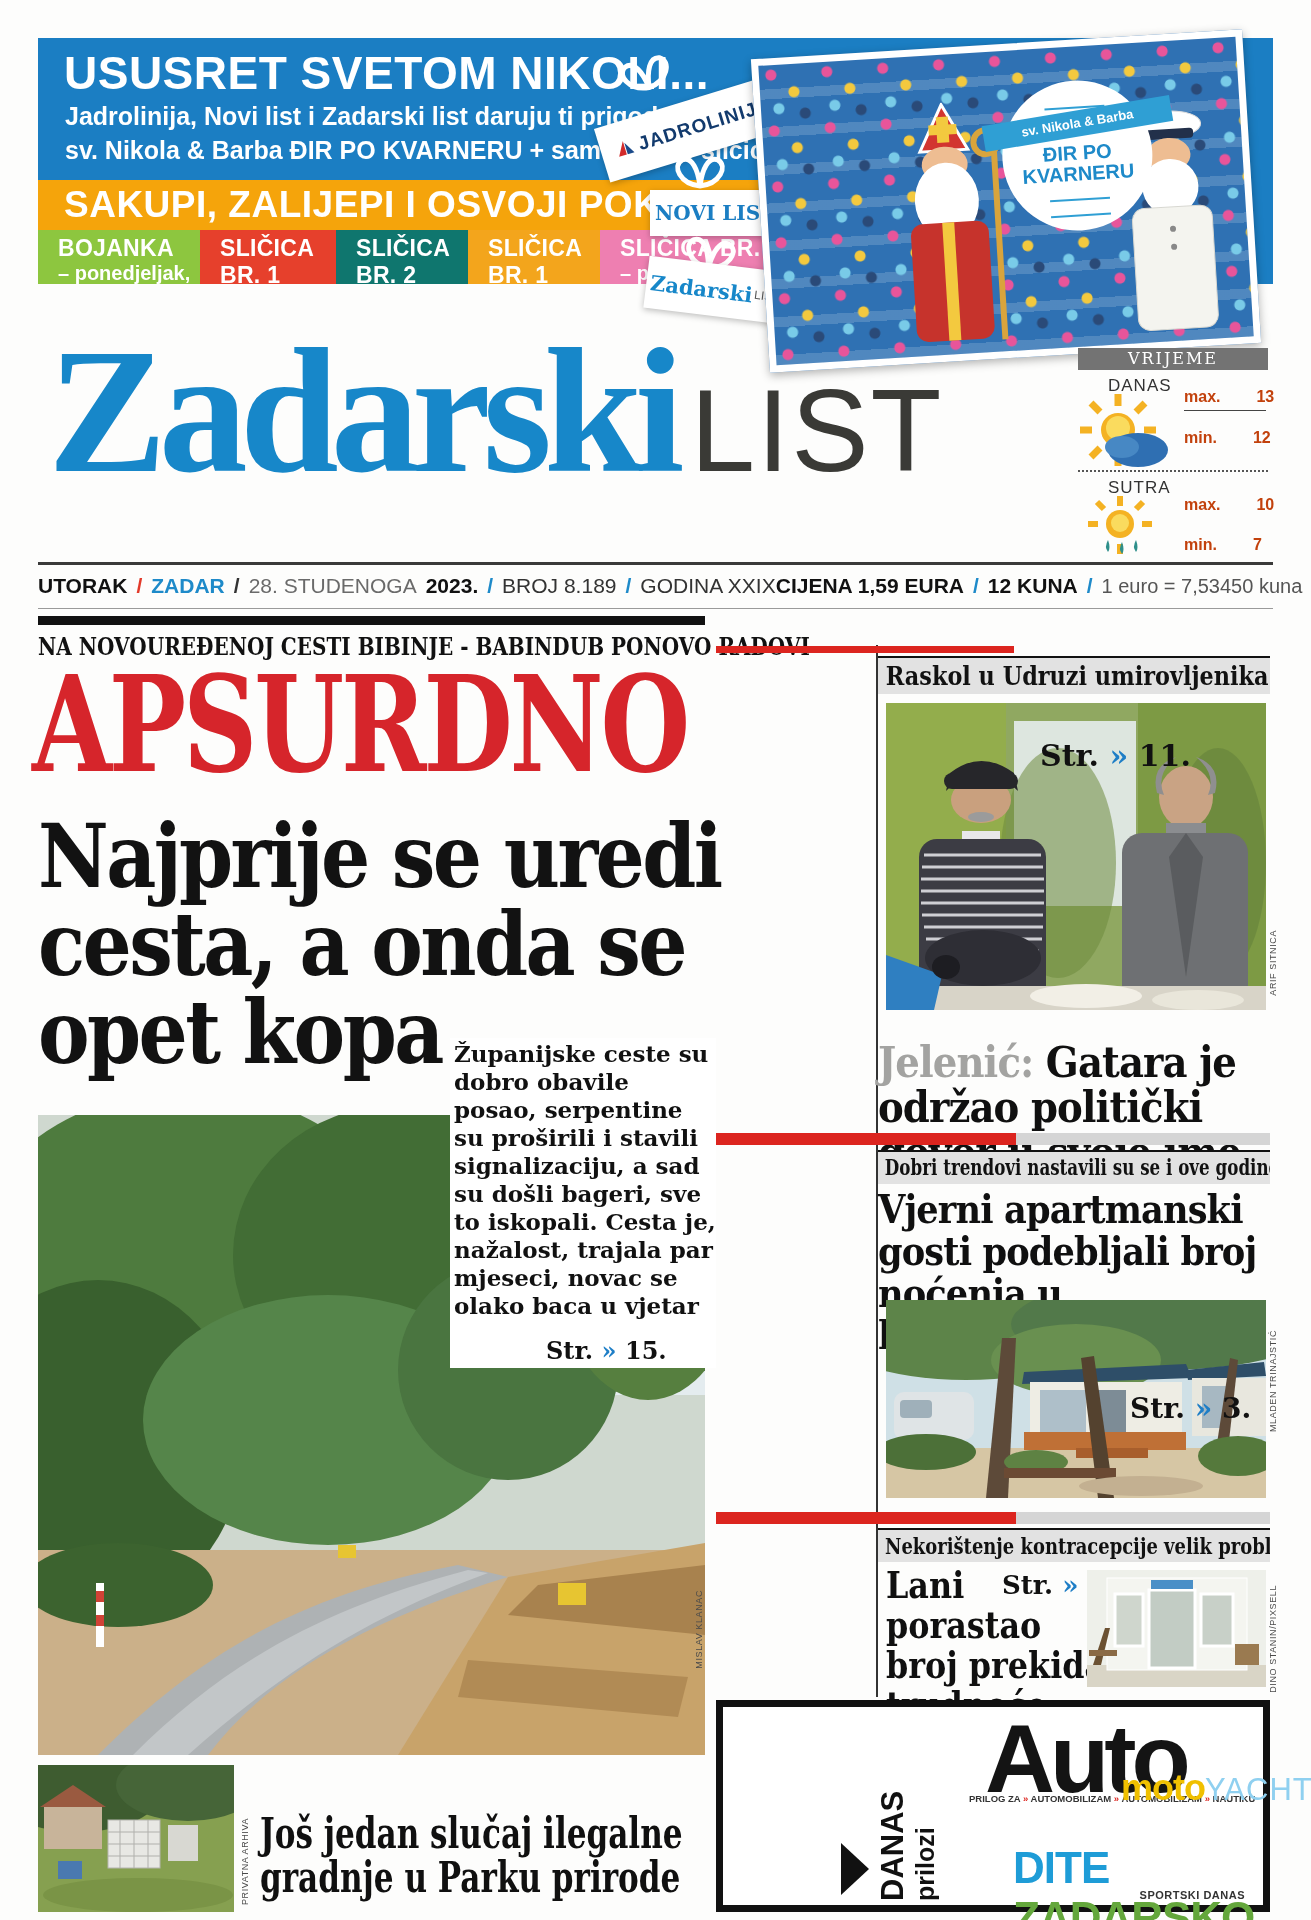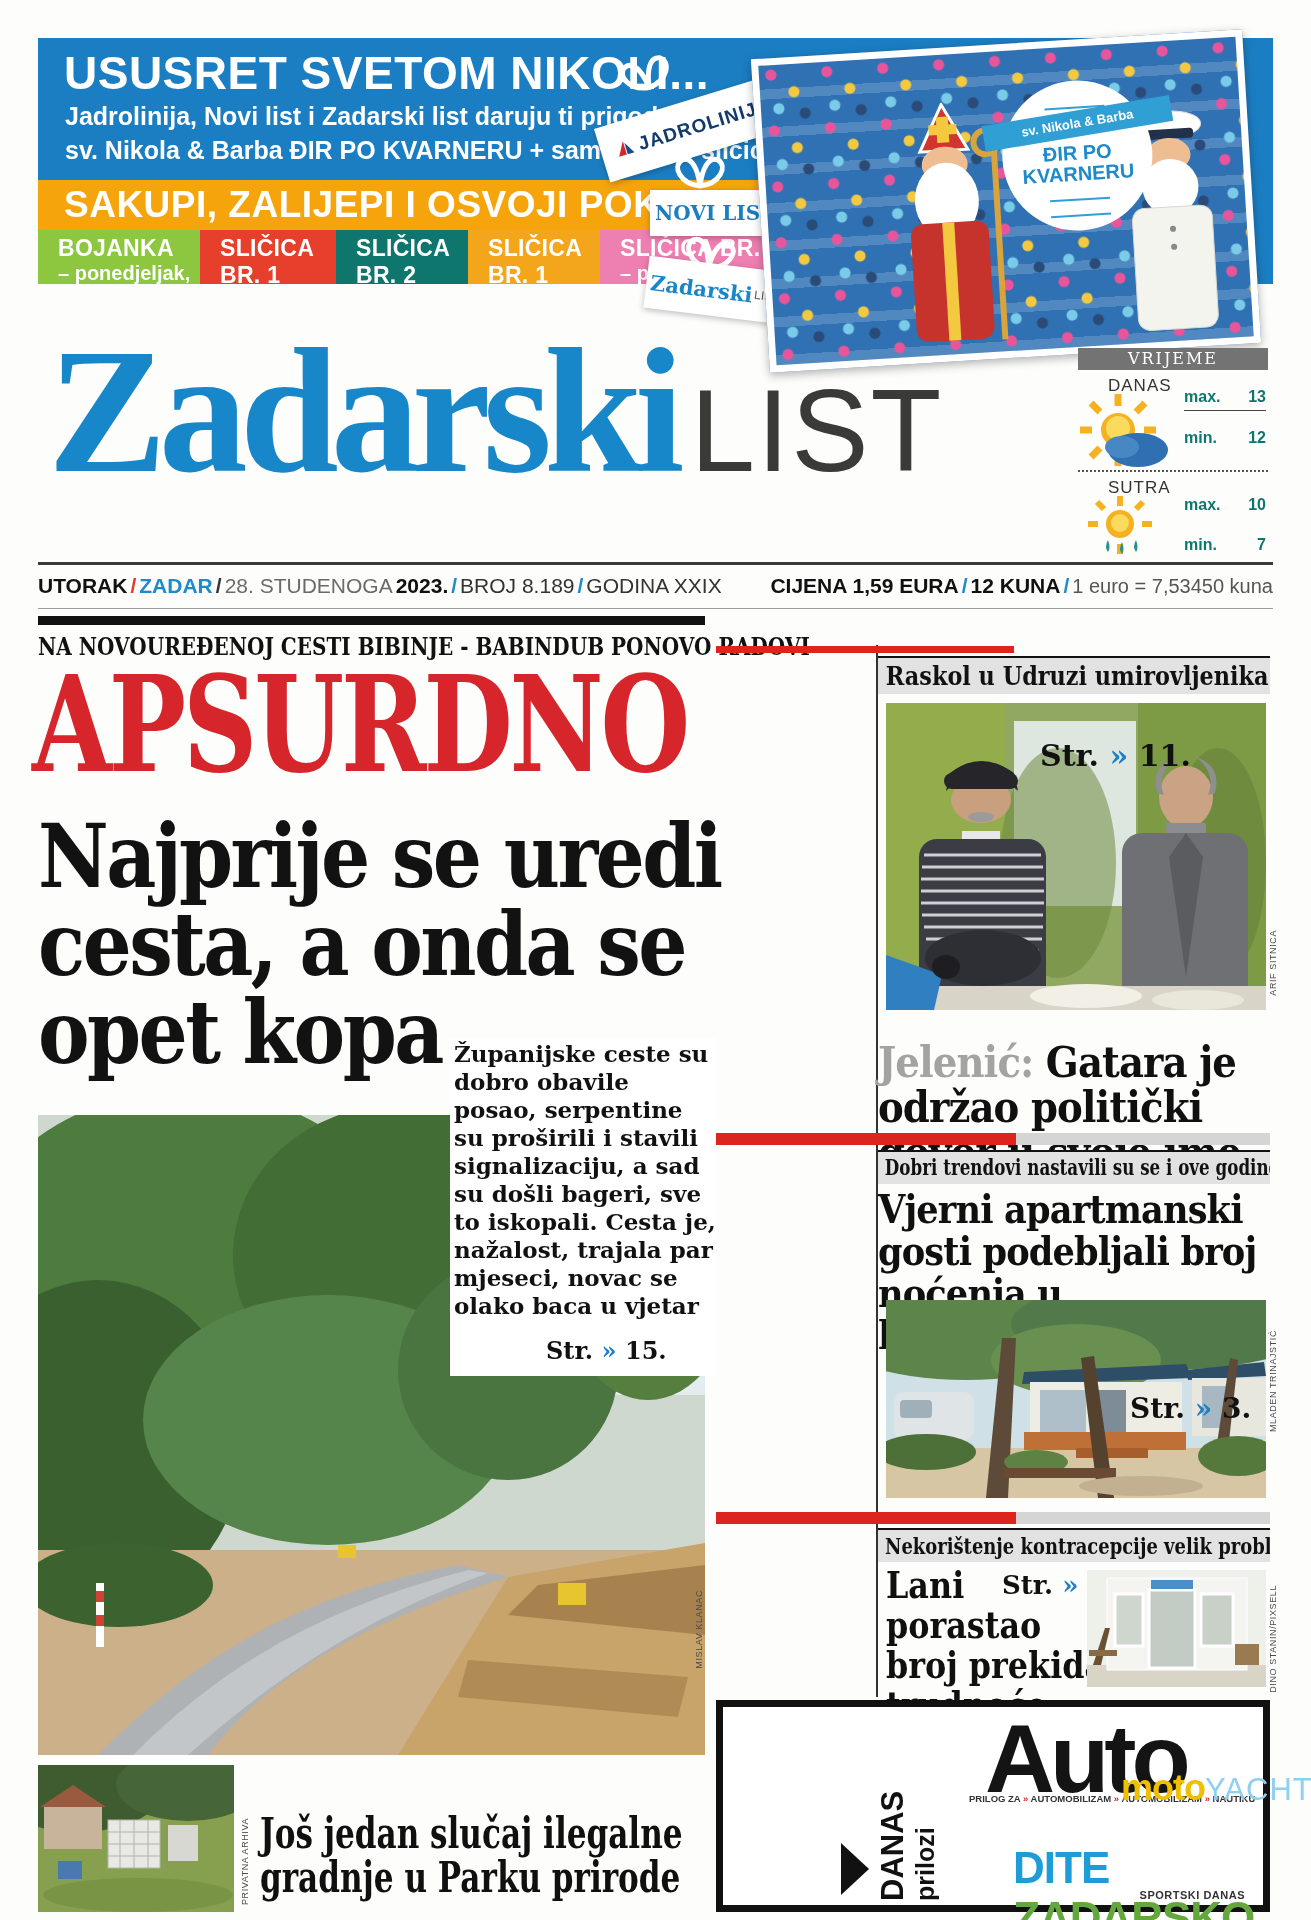--- a/index.html
+++ b/index.html
@@ -37,41 +37,41 @@
   .badge-waves{left:45px;top:118px;width:60px;height:14px;border-top:2px solid #2f9fd4;border-bottom:2px solid #2f9fd4;}
 
   
   .masthead{left:48px;top:322px;display:flex;align-items:baseline;}
   .mast-main{font-family:"Liberation Serif",serif;font-weight:bold;font-size:178px;color:#1787c9;letter-spacing:-8px;line-height:1;}
   .mast-sub{font-size:116px;color:#3a3a36;letter-spacing:2px;margin-left:14px;line-height:1;}
   .weather{left:1078px;top:348px;width:190px;}
   .weather-bar{background:#737373;color:#fff;text-align:center;font-family:"DejaVu Serif",serif;
                font-size:16px;letter-spacing:2px;height:22px;line-height:22px;}
   .w-day{font-size:17px;color:#333;letter-spacing:1px;}
-  .w-row{display:flex;justify-content:space-between;font-size:16px;font-weight:bold;color:#0f766e;width:82px;}
+  .w-row{display:flex;font-size:16px;font-weight:bold;color:#c2410c;width:82px;gap:36px;}
   .w-sep{border-top:1.5px solid #444;width:82px;margin:4px 0;}
   .w-dots{border-top:2px dotted #555;width:190px;}
 
   
   .rule{background:#3a3a3a;}
   .dateline{left:38px;top:574px;width:1235px;display:flex;justify-content:space-between;font-size:21px;color:#111;}
-  .dl-g{display:flex;gap:3px;align-items:baseline;white-space:nowrap;}
+  .dl-g{display:flex;gap:9px;align-items:baseline;white-space:nowrap;}
   .sep-r{color:#e23a2a;font-weight:bold;}
   .sep-b{color:#1e8ac9;font-weight:bold;}
   .dl-b{font-weight:bold;}
   .dl-gray{color:#6a6a6a;}
   .dl-md{color:#333;}
   .dl-x{color:#555;font-size:20px;}
 
   
   .kicker{left:38px;top:632px;font-size:25px;font-weight:bold;color:#111;transform:scaleX(.8);transform-origin:left;white-space:nowrap;letter-spacing:0;}
   .hl-main{left:32px;top:652px;font-size:132px;font-weight:bold;color:#d6252b;transform:scaleX(.78);transform-origin:left;letter-spacing:-4px;line-height:1.1;white-space:nowrap;}
   .hl-sub{left:38px;top:812px;font-size:88px;font-weight:bold;color:#121212;line-height:1.0;letter-spacing:-3px;
           transform:scaleX(.88);transform-origin:left;white-space:pre-line;}
-  .standfirst{left:450px;top:1038px;width:262px;background:#fff;padding:2px 0 10px 4px;
+  .standfirst{left:450px;top:1038px;width:262px;background:#fff;padding:2px 0 2px 4px;
               font-size:23px;font-weight:bold;line-height:1.22;color:#111;}
   .pageref{font-family:"DejaVu Serif",serif;font-weight:bold;color:#111;}
   .chev{color:#1e7ec6;}
   .credit-v{writing-mode:vertical-rl;transform:rotate(180deg);font-size:9px;color:#4a4a4a;letter-spacing:.6px;white-space:nowrap;}
 
   
   .vrule{left:876px;top:645px;width:2px;height:1052px;background:#333;}
   .redtab{background:#dc251f;}
   .secbar{background:#e2e2e2;border-top:2px solid #111;box-sizing:border-box;overflow:hidden;}
   .secbar .t{font-family:"DejaVu Serif",serif;font-weight:bold;color:#111;white-space:nowrap;transform-origin:left;display:inline-block;padding-left:9px;}

